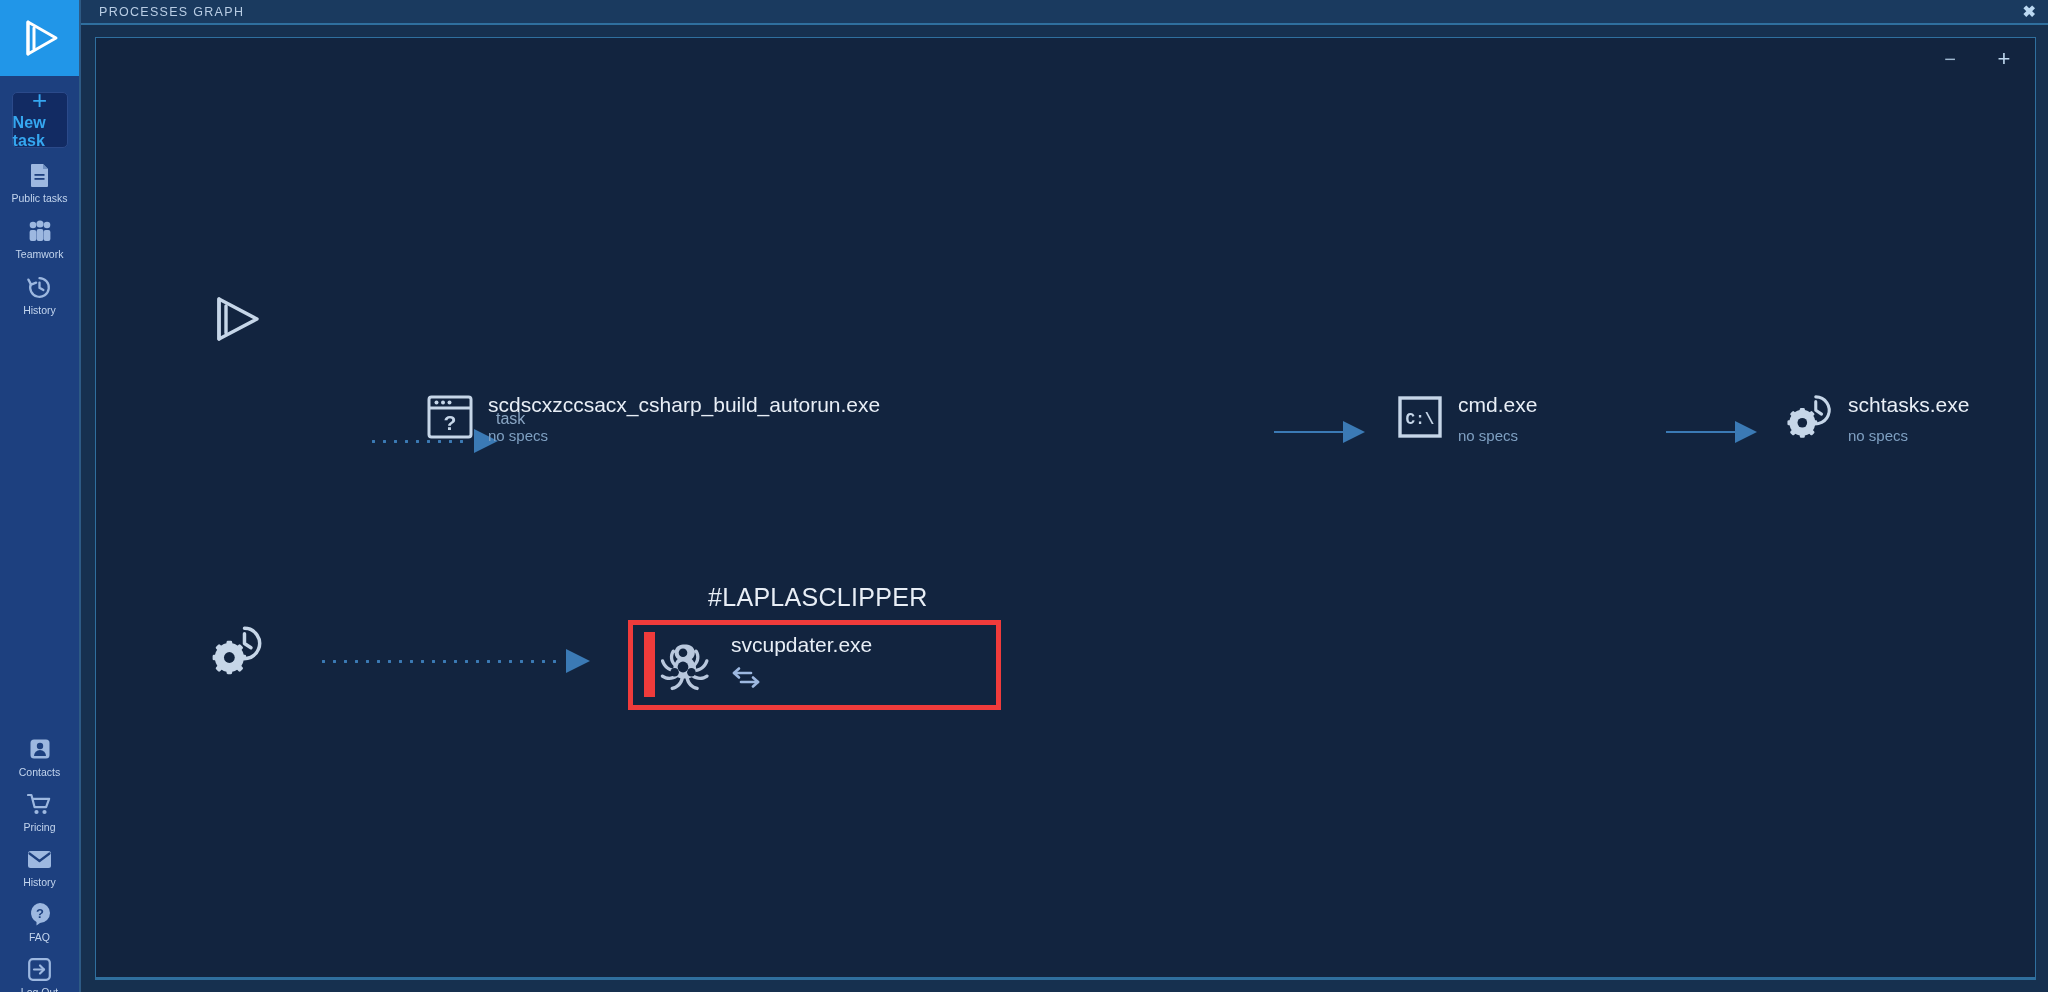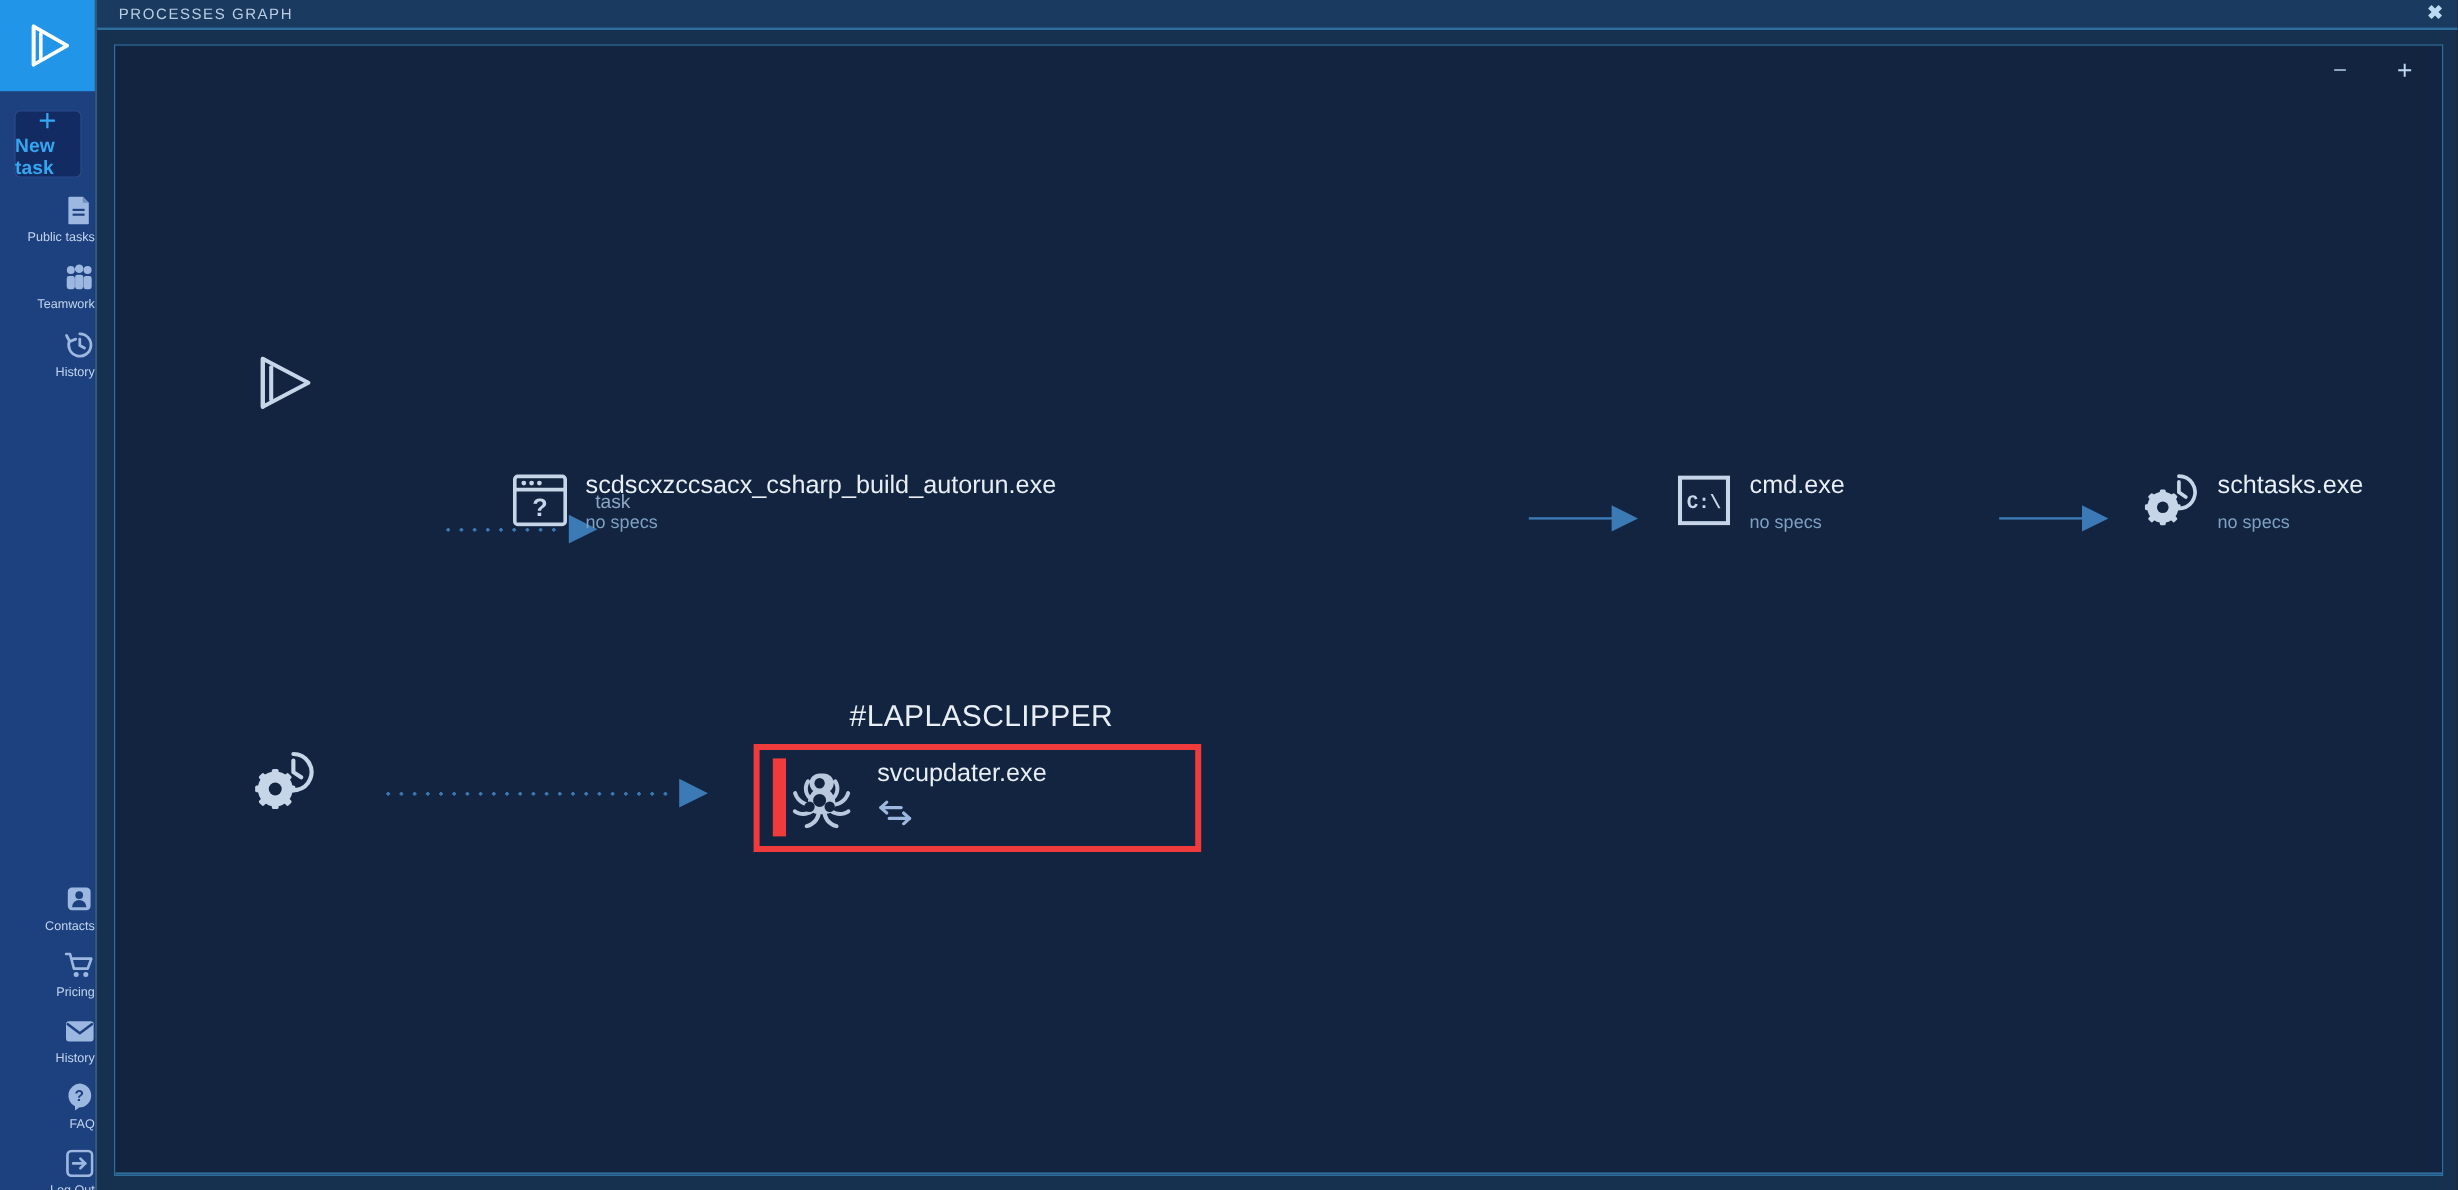--- a/index.html
+++ b/index.html
@@ -49,21 +49,21 @@
     font-weight: 300; margin-top: -1px;
   }
   .new-task .nt-label {
     color: #35a7f0; font-size: 16px; font-weight: bold;
     margin-top: 4px; letter-spacing: .1px;
   }
 
   .nav-group { width: 79px; display: flex; flex-direction: column; align-items: center; }
   .nav-item {
     width: 79px;
-    display: flex; flex-direction: column; align-items: flex-end;
+    display: flex; flex-direction: column; align-items: center;
     cursor: pointer;
     padding-top: 14px;
     text-decoration: none;
   }
   .nav-item .ico { width: 26px; height: 26px; display: flex; align-items: center; justify-content: center; }
   .nav-item .ico svg { display: block; fill: #9db8e0; }
   .nav-item .lbl {
     color: #c3d5ee; font-size: 10.5px; margin-top: 4px; white-space: nowrap;
   }
 
@@ -72,21 +72,21 @@
     position: absolute; left: 0; bottom: -6px;
     width: 79px;
     display: flex; flex-direction: column; align-items: center;
   }
   .sidebar-bottom .nav-item { padding-top: 13px; }
 
   
   .main {
     flex: 1 1 auto;
     height: 992px;
-    background: #7f1d1d;
+    background: #f9a8d4;
     display: flex; flex-direction: column;
     position: relative;
     border-left: 2px solid #2d5a85;
   }
   .titlebar {
     height: 25px;
     background: #1a3a5f;
     border-bottom: 2px solid #2f6f9e;
     display: flex; align-items: center;
     padding: 0 12px 0 18px;

